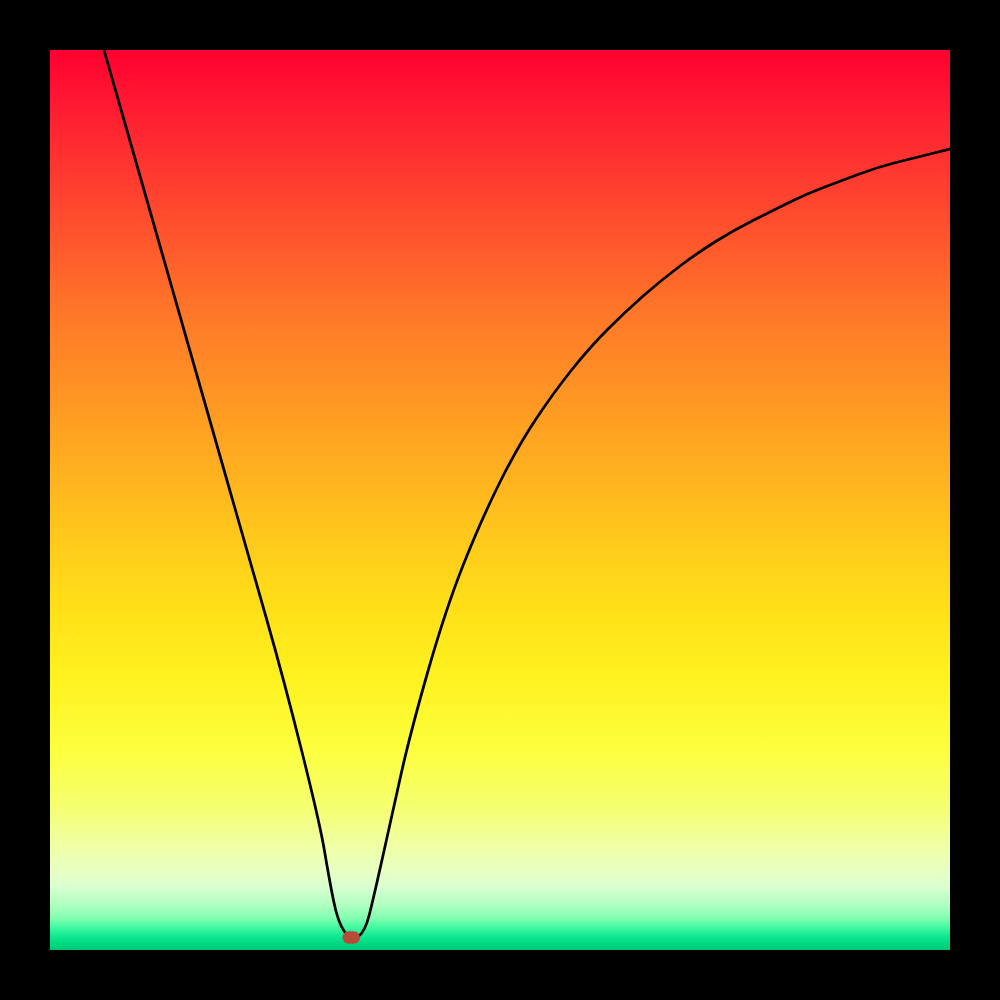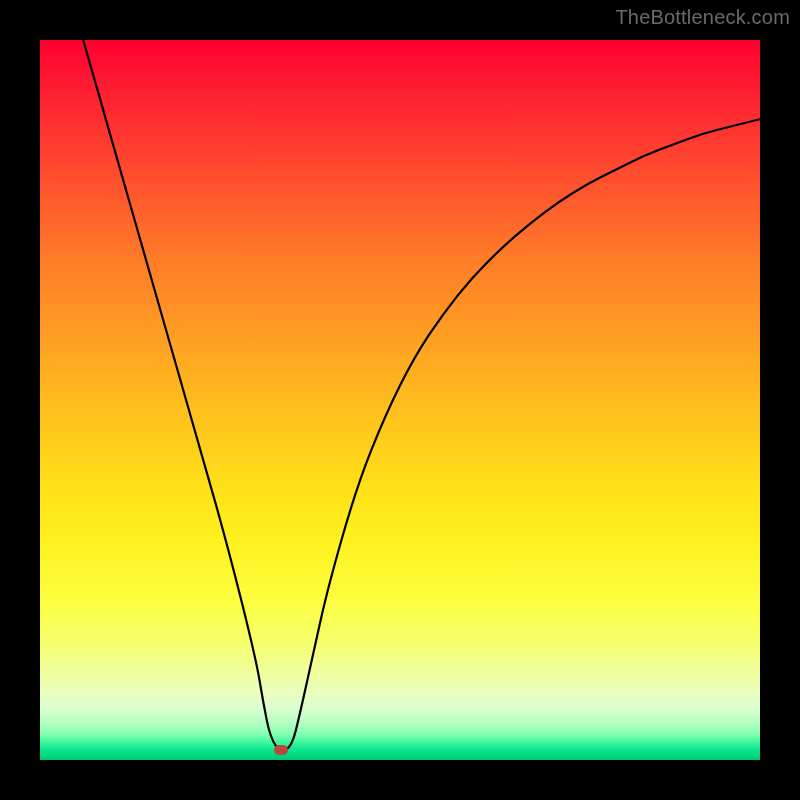--- a/index.html
+++ b/index.html
@@ -73,21 +73,20 @@
     font-size: 20px;
     font-weight: 400;
     letter-spacing: 0.2px;
   }
 </style>
 </head>
 <body>
 
 <div class="frame">
 
-  <div class="watermark">TheBottleneck.com</div>
 
   <div class="plot-area">
     <div class="gradient-bg"></div>
 
     <svg class="curve" viewBox="0 0 720 720" preserveAspectRatio="none">
       <path id="curve-path" fill="none" stroke="#000" stroke-width="2.2" stroke-linecap="round" stroke-linejoin="round" d="M 43.2 0.0 Q 43.2 0.0 57.6 50.4 Q 72.0 100.8 86.4 151.2 Q 100.8 201.6 115.2 252.0 Q 129.6 302.4 144.0 352.8 Q 158.4 403.2 172.8 453.6 Q 187.2 504.0 201.6 561.6 Q 216.0 619.2 219.6 640.8 Q 223.2 662.4 226.8 680.4 Q 230.4 698.4 235.8 705.6 Q 241.2 712.8 246.6 709.2 Q 252.0 705.6 255.6 691.2 Q 259.2 676.8 266.4 644.4 Q 273.6 612.0 280.8 579.6 Q 288.0 547.2 302.4 496.8 Q 316.8 446.4 331.2 410.4 Q 345.6 374.4 360.0 345.6 Q 374.4 316.8 388.8 295.2 Q 403.2 273.6 417.6 255.6 Q 432.0 237.6 446.4 223.2 Q 460.8 208.8 475.2 196.2 Q 489.6 183.6 504.0 172.8 Q 518.4 162.0 532.8 153.0 Q 547.2 144.0 561.6 136.8 Q 576.0 129.6 590.4 122.4 Q 604.8 115.2 619.2 109.8 Q 633.6 104.4 648.0 99.0 Q 662.4 93.6 676.8 90.0 Q 691.2 86.4 705.6 82.8 T 720.0 79.2"></path>
     </svg>
 
     <div id="marker" class="marker" style="left: 33.5%; top: 98.6%;"></div>
   </div>

